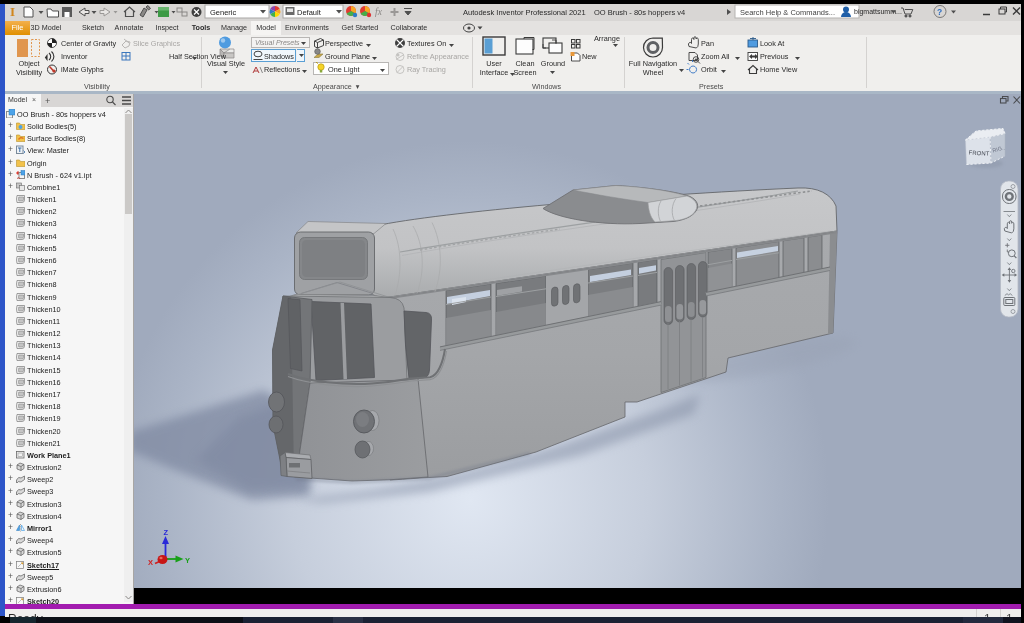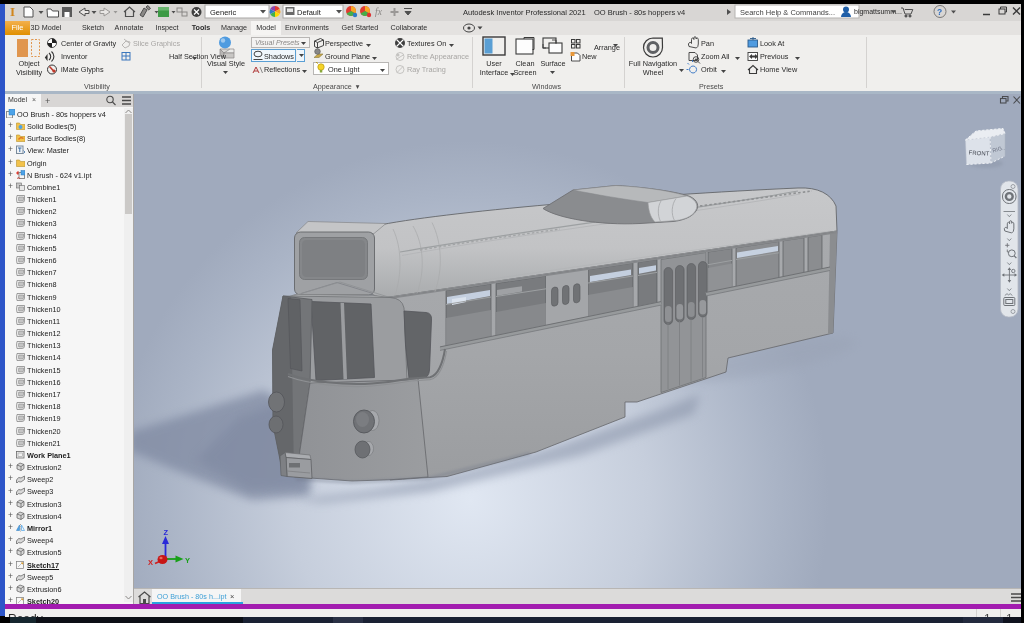--- a/index.html
+++ b/index.html
@@ -316,25 +316,25 @@
         <path d="M1 2 l2.5 3 2.5 -3 z" fill="#444"></path>
       </svg>
     <div class="rtxt rgrey" style="left:407px;top:52px;">Refine Appearance</div>
     <div class="rtxt rgrey" style="left:407px;top:65px;">Ray Tracing</div>
     <div class="rlabel" style="left:313px;top:82px;">Appearance&nbsp;&nbsp;▾</div>
     <div class="rtxt" style="left:478px;top:59px;width:32px;text-align:center;">User<br>Interface</div>
     <svg width="10" height="8" style="position:absolute;left:509px;top:71px;">
         <path d="M1 2 l2.5 3 2.5 -3 z" fill="#444"></path>
       </svg>
     <div class="rtxt" style="left:512px;top:59px;width:26px;text-align:center;">Clean<br>Screen</div>
-    <div class="rtxt" style="left:540px;top:59px;width:26px;text-align:center;">Surface</div>
+    <div class="rtxt" style="left:540px;top:59px;width:26px;text-align:center;">Ground</div>
     <svg width="10" height="8" style="position:absolute;left:549px;top:69px;">
         <path d="M1 2 l2.5 3 2.5 -3 z" fill="#444"></path>
       </svg>
-    <div class="rtxt" style="left:582px;top:43px;padding-left:12px;">Arrange</div>
+    <div class="rtxt" style="left:582px;top:34px;padding-left:12px;">Arrange</div>
     <svg width="10" height="8" style="position:absolute;left:612px;top:42px;">
         <path d="M1 2 l2.5 3 2.5 -3 z" fill="#444"></path>
       </svg>
     <div class="rtxt" style="left:582px;top:52px;">New</div>
     <div class="rlabel" style="left:532px;top:82px;">Windows</div>
     <div class="rtxt" style="left:627px;top:59px;width:52px;text-align:center;">Full Navigation<br>Wheel</div>
     <svg width="10" height="8" style="position:absolute;left:678px;top:67px;">
         <path d="M1 2 l2.5 3 2.5 -3 z" fill="#444"></path>
       </svg>
     <div class="rtxt" style="left:701px;top:39px;">Pan</div>
@@ -912,33 +912,20 @@
       <path d="M165.5 559 L176 559" stroke="#18a018" stroke-width="1.8"></path>
       <path d="M183.5 559 l-8 -3.5 v7 z" fill="#18a018"></path>
       <text x="185" y="562.5" font-size="7.5" fill="#18a018" font-weight="bold">Y</text>
       <path d="M164 559.5 L155 563.5" stroke="#d02020" stroke-width="1.8"></path>
       <ellipse cx="162.5" cy="559.5" rx="5" ry="4.5" fill="#c81616"></ellipse>
       <ellipse cx="161" cy="558" rx="1.6" ry="1.3" fill="#e86a5a"></ellipse>
       <text x="148" y="565" font-size="7.5" fill="#d02020" font-weight="bold">X</text>
     </g>
   </svg>
   </div>
-  <div class="abs" id="doctabs">
-    <svg width="18" height="16" style="position:absolute;left:2px;top:1px;">
-        <path d="M2.5 7 l6 -5 6 5 m-10.5 -1.5 v8 h9 v-8" stroke="#4a4a4a" fill="none" stroke-width="1.2"></path>
-        <rect x="7" y="9" width="3" height="4.5" fill="#4a4a4a"></rect>
-      </svg>
-    <div id="atab"></div>
-    <div id="atabline"></div>
-    <div style="position:absolute;left:23px;top:3px;font-size:7.2px;color:#3d9fd6;">OO Brush - 80s h...ipt</div>
-    <div style="position:absolute;left:96px;top:3px;font-size:7.5px;color:#444;">×</div>
-    <svg width="14" height="12" style="position:absolute;left:876px;top:3px;">
-        <path d="M1 2 h11 M1 5.5 h11 M1 9 h11" stroke="#4a4a4a" stroke-width="1.5"></path>
-      </svg>
-  </div>
   <div class="abs" id="status">
     <span style="position:absolute;left:3px;top:3px;">Ready</span>
     <span style="position:absolute;left:971px;top:0;width:1px;height:13px;background:#d5d3d1;"></span>
     <span style="position:absolute;left:995px;top:0;width:1px;height:13px;background:#d5d3d1;"></span>
     <span style="position:absolute;left:979px;top:3px;color:#444;">1</span>
     <span style="position:absolute;left:1001px;top:3px;color:#444;">1</span>
   </div>
   <div class="abs" id="taskbar">
     <div style="position:absolute;left:0;top:0;width:10px;height:6px;background:#000;"></div>
     <div style="position:absolute;left:10px;top:0;width:26px;height:6px;background:#15262e;"></div>

